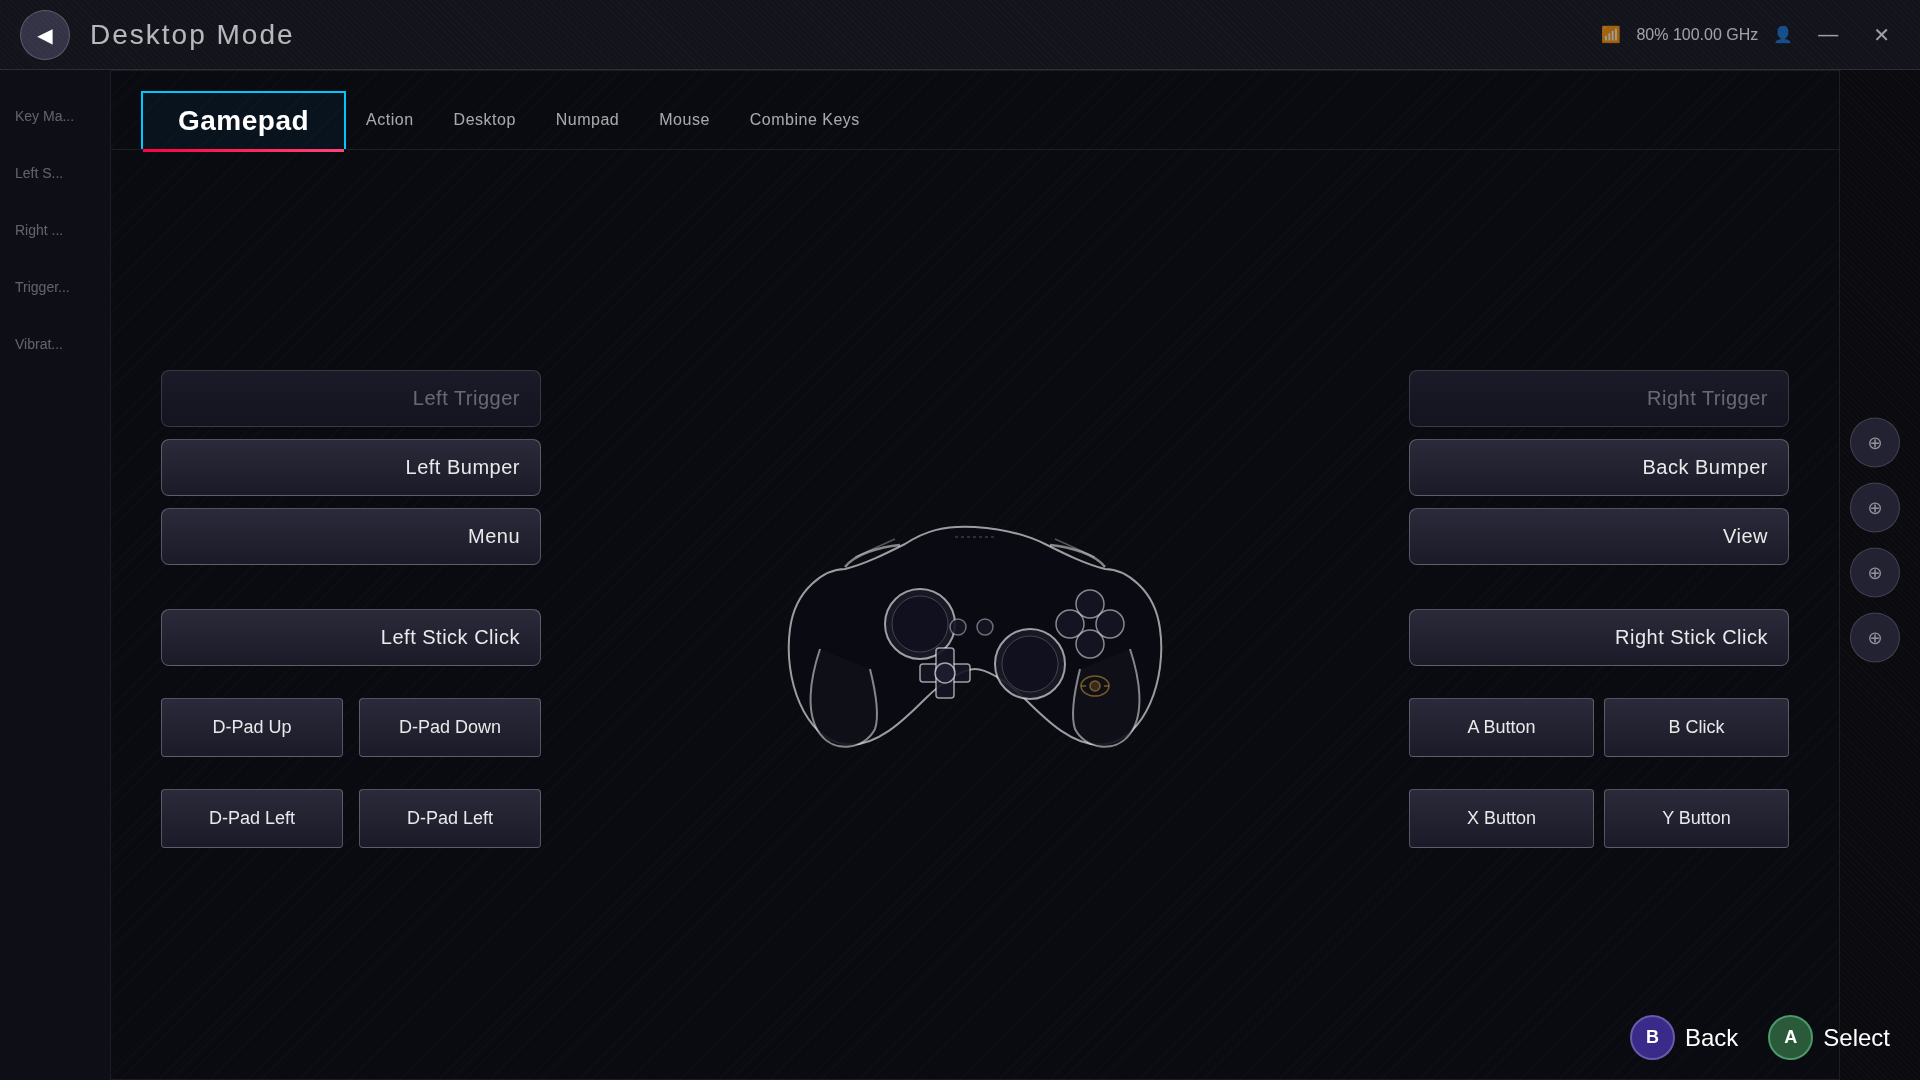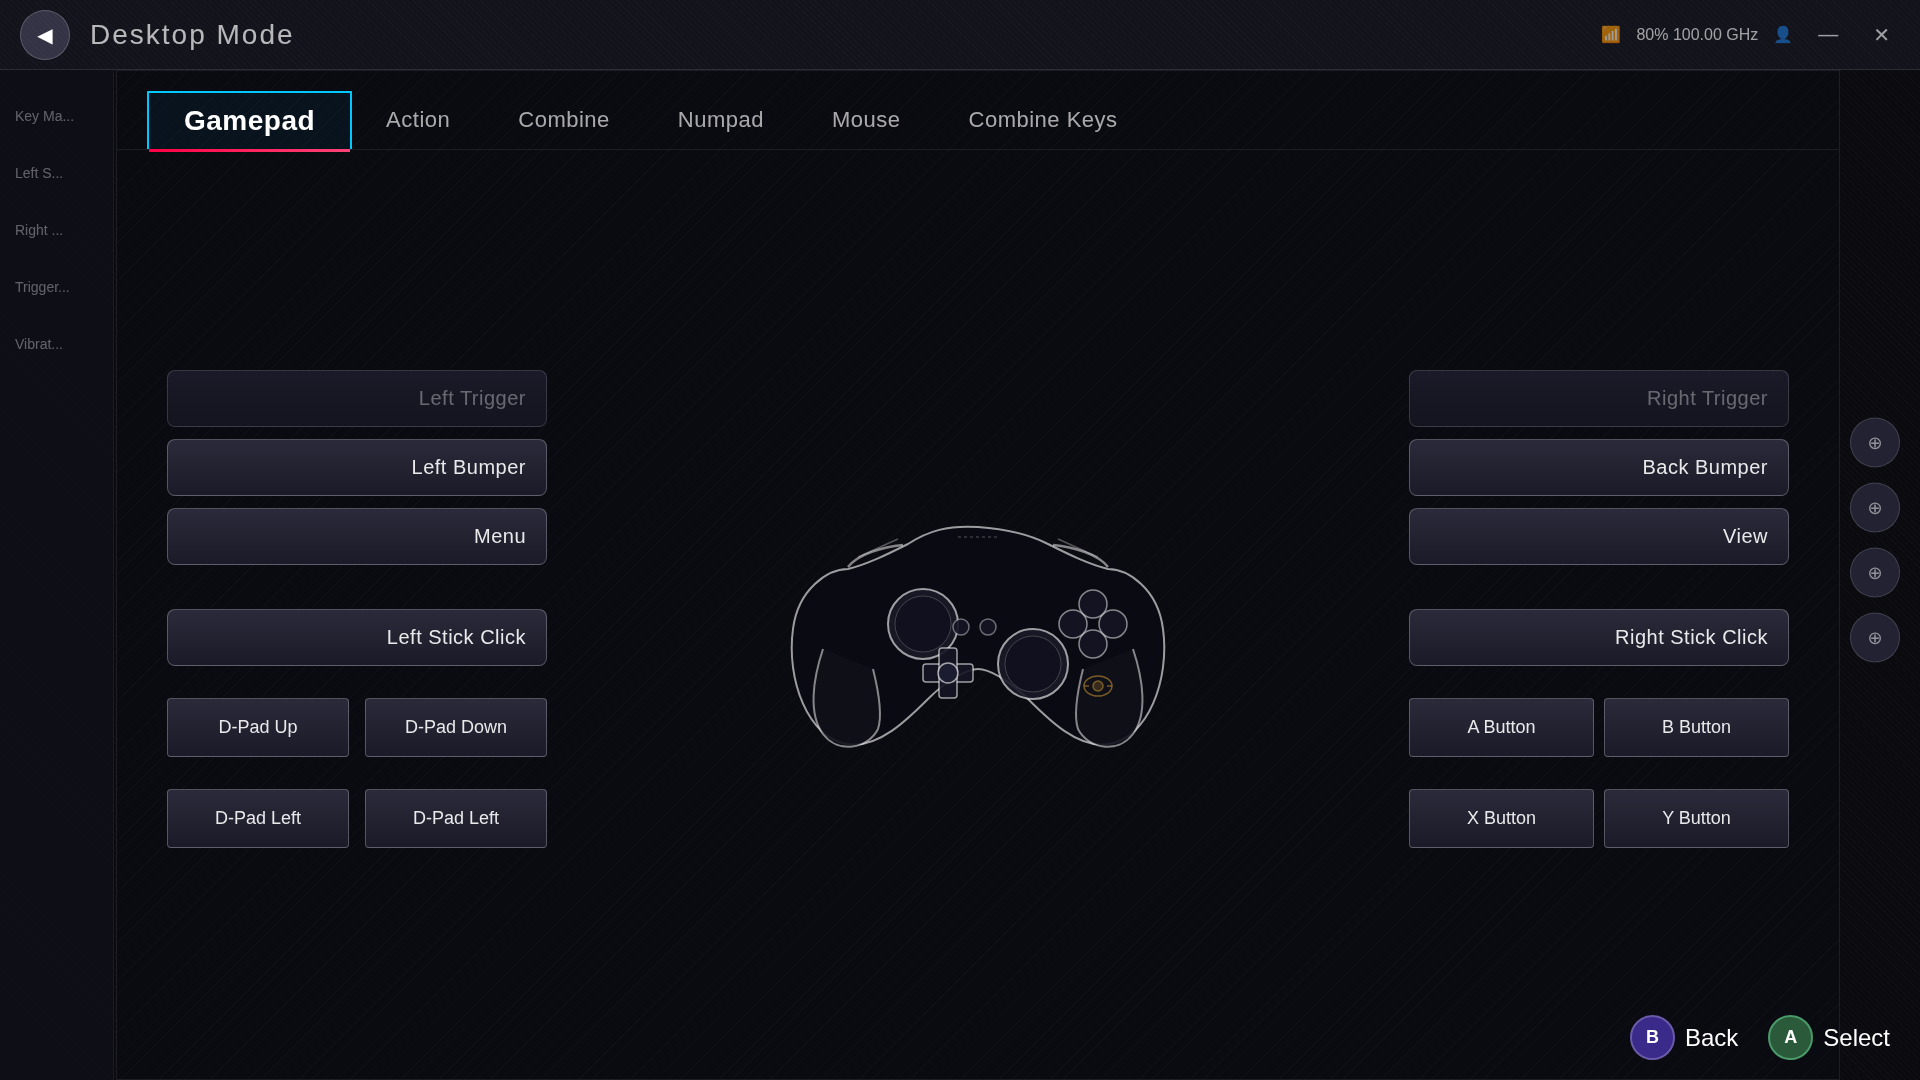--- a/index.html
+++ b/index.html
@@ -123,21 +123,20 @@
 
     
     .main-panel {
       position: absolute;
       left: 110px;
       top: 70px;
       right: 80px;
       bottom: 0;
       background: rgba(10,10,18,0.9);
       border: 1px solid rgba(255,255,255,0.08);
-      margin-left: 6px;
     }
 
     .main-panel-inner {
       position: relative;
       width: 100%;
       height: 100%;
       background:
         repeating-linear-gradient(
           -45deg,
           transparent,
@@ -152,23 +151,23 @@
       display: flex;
       align-items: center;
       gap: 0;
       padding: 20px 30px 0 30px;
       border-bottom: 1px solid rgba(255,255,255,0.08);
       position: relative;
       z-index: 2;
     }
 
     .tab {
-      padding: 15px 34px;
+      padding: 15px 20px;
       color: rgba(255,255,255,0.65);
-      font-size: 22px;
+      font-size: 16px;
       font-weight: 400;
       cursor: pointer;
       position: relative;
       letter-spacing: 0.5px;
     }
 
     .tab.active {
       color: #ffffff;
       font-weight: 700;
       font-size: 28px;
@@ -366,21 +365,21 @@
   <div class="right-ctrl-btn">⊕</div>
   <div class="right-ctrl-btn">⊕</div>
 </div>
 
 <div class="main-panel">
   <div class="main-panel-inner">
 
     <div class="tab-bar">
       <div class="tab active">Gamepad</div>
       <div class="tab">Action</div>
-      <div class="tab">Combine</div>
+      <div class="tab">Desktop</div>
       <div class="tab">Numpad</div>
       <div class="tab">Mouse</div>
       <div class="tab">Combine Keys</div>
     </div>
 
     <div class="content-area">
       <div class="controller-layout">
 
         <div class="left-buttons">
           <div class="ctrl-btn dimmed">Left Trigger</div>
@@ -454,21 +453,21 @@
         </div>
 
         <div class="right-buttons">
           <div class="ctrl-btn dimmed">Right Trigger</div>
           <div class="ctrl-btn">Back Bumper</div>
           <div class="ctrl-btn">View</div>
           <div style="margin-top: 20px;"></div>
           <div class="ctrl-btn">Right Stick Click</div>
           <div class="face-row">
             <div class="face-btn">A Button</div>
-            <div class="face-btn">B Button</div>
+            <div class="face-btn">B Click</div>
           </div>
           <div class="face-row">
             <div class="face-btn">X Button</div>
             <div class="face-btn">Y Button</div>
           </div>
         </div>
 
       </div>
     </div>
 

